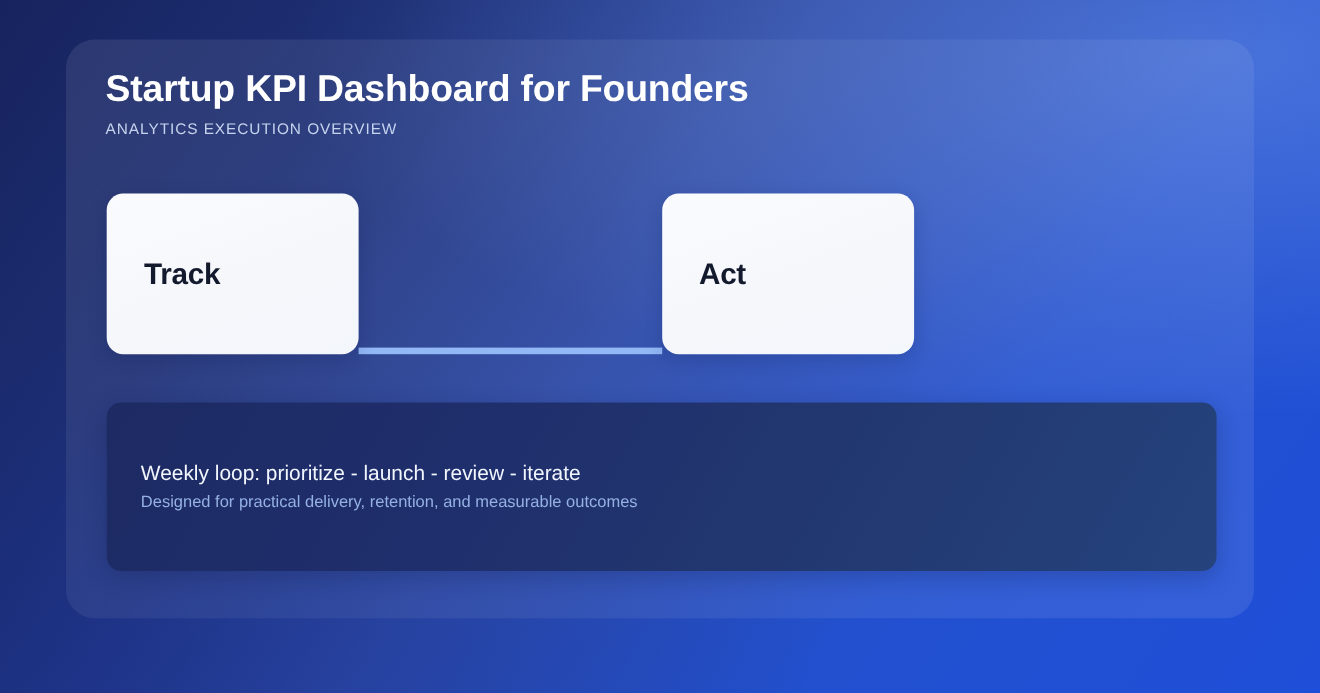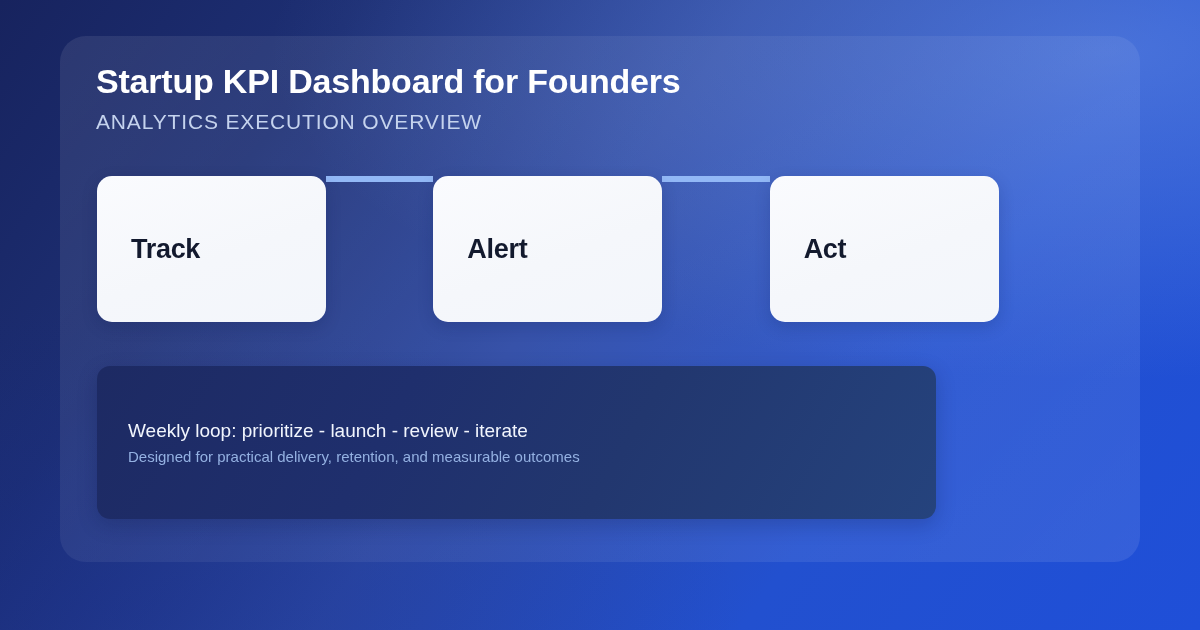--- a/index.html
+++ b/index.html
@@ -67,21 +67,21 @@
     margin: 0;
     font-size: 34px;
     font-weight: 700;
     letter-spacing: -0.2px;
     color: #ffffff;
     line-height: 1.18;
     white-space: nowrap;
   }
   .subtitle {
     margin: 8px 0 0 0;
-    font-size: 21px;
+    font-size: 14px;
     font-weight: 400;
     letter-spacing: 0.85px;
     color: #c5d3ee;
     text-transform: uppercase;
     line-height: 1.2;
     white-space: nowrap;
   }
 
   
   .steps {
@@ -89,21 +89,21 @@
     left: 37px;
     top: 140px;
     width: 1009px;
     height: 146px;
     display: flex;
     align-items: center;
   }
   .step-slot {
     position: relative;
     display: flex;
-    align-items: flex-start;
+    align-items: flex-end;
     flex: 1 1 0;
     height: 146px;
   }
   .step-card {
     position: relative;
     box-sizing: border-box;
     width: 229px;
     height: 146px;
     border-radius: 15px;
     background: linear-gradient(160deg, #fafbfe 0%, #f5f7fb 55%, #f3f6fb 100%);
@@ -128,21 +128,21 @@
     z-index: 1;
     min-width: 10px;
   }
   .connector.hidden { visibility: hidden; }
 
   
   .note {
     position: absolute;
     left: 37px;
     top: 330px;
-    width: 839px;
+    width: 1009px;
     height: 153px;
     box-sizing: border-box;
     border-radius: 13px;
     background: linear-gradient(120deg,
         #1d2a63 0%,
         #1f2f6d 35%,
         #22376f 62%,
         #25437d 100%);
     box-shadow: 0 6px 20px rgba(8,18,60,0.22);
     display: flex;
@@ -181,26 +181,20 @@
     <div class="steps">
 
       <div class="step-slot">
         <div class="step-card">
           <span class="step-label">Track</span>
         </div>
         <div class="connector"></div>
       </div>
 
 
-      <div class="step-slot">
-        <div class="step-card">
-          <span class="step-label">Alert</span>
-        </div>
-        <div class="connector"></div>
-      </div>
 
       <div class="step-slot">
         <div class="step-card">
           <span class="step-label">Act</span>
         </div>
         <div class="connector hidden"></div>
       </div>
 
     </div>
 

